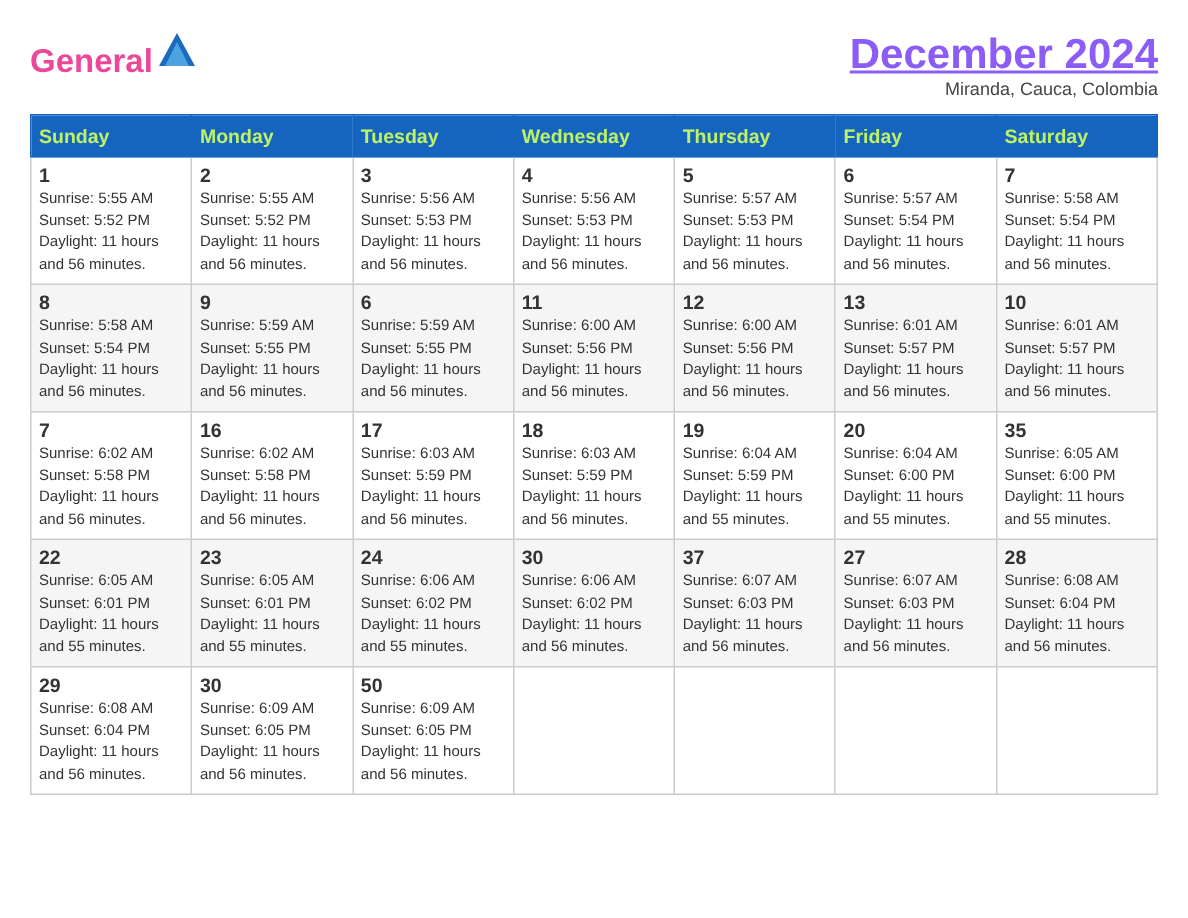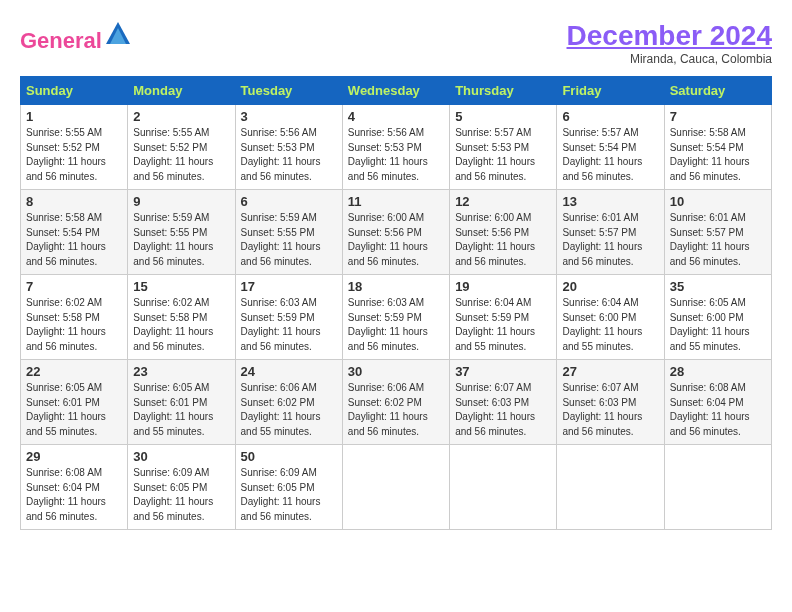--- a/index.html
+++ b/index.html
@@ -223,21 +223,21 @@
       </tr>
       <tr>
         <td>
           <span class="day-num">7</span>
           <div class="day-info">Sunrise: 6:02 AM
 Sunset: 5:58 PM
 Daylight: 11 hours
 and 56 minutes.</div>
         </td>
         <td>
-          <span class="day-num">15</span>
+          <span class="day-num">16</span>
           <div class="day-info">Sunrise: 6:02 AM
 Sunset: 5:58 PM
 Daylight: 11 hours
 and 56 minutes.</div>
         </td>
         <td>
           <span class="day-num">17</span>
           <div class="day-info">Sunrise: 6:03 AM
 Sunset: 5:59 PM
 Daylight: 11 hours

